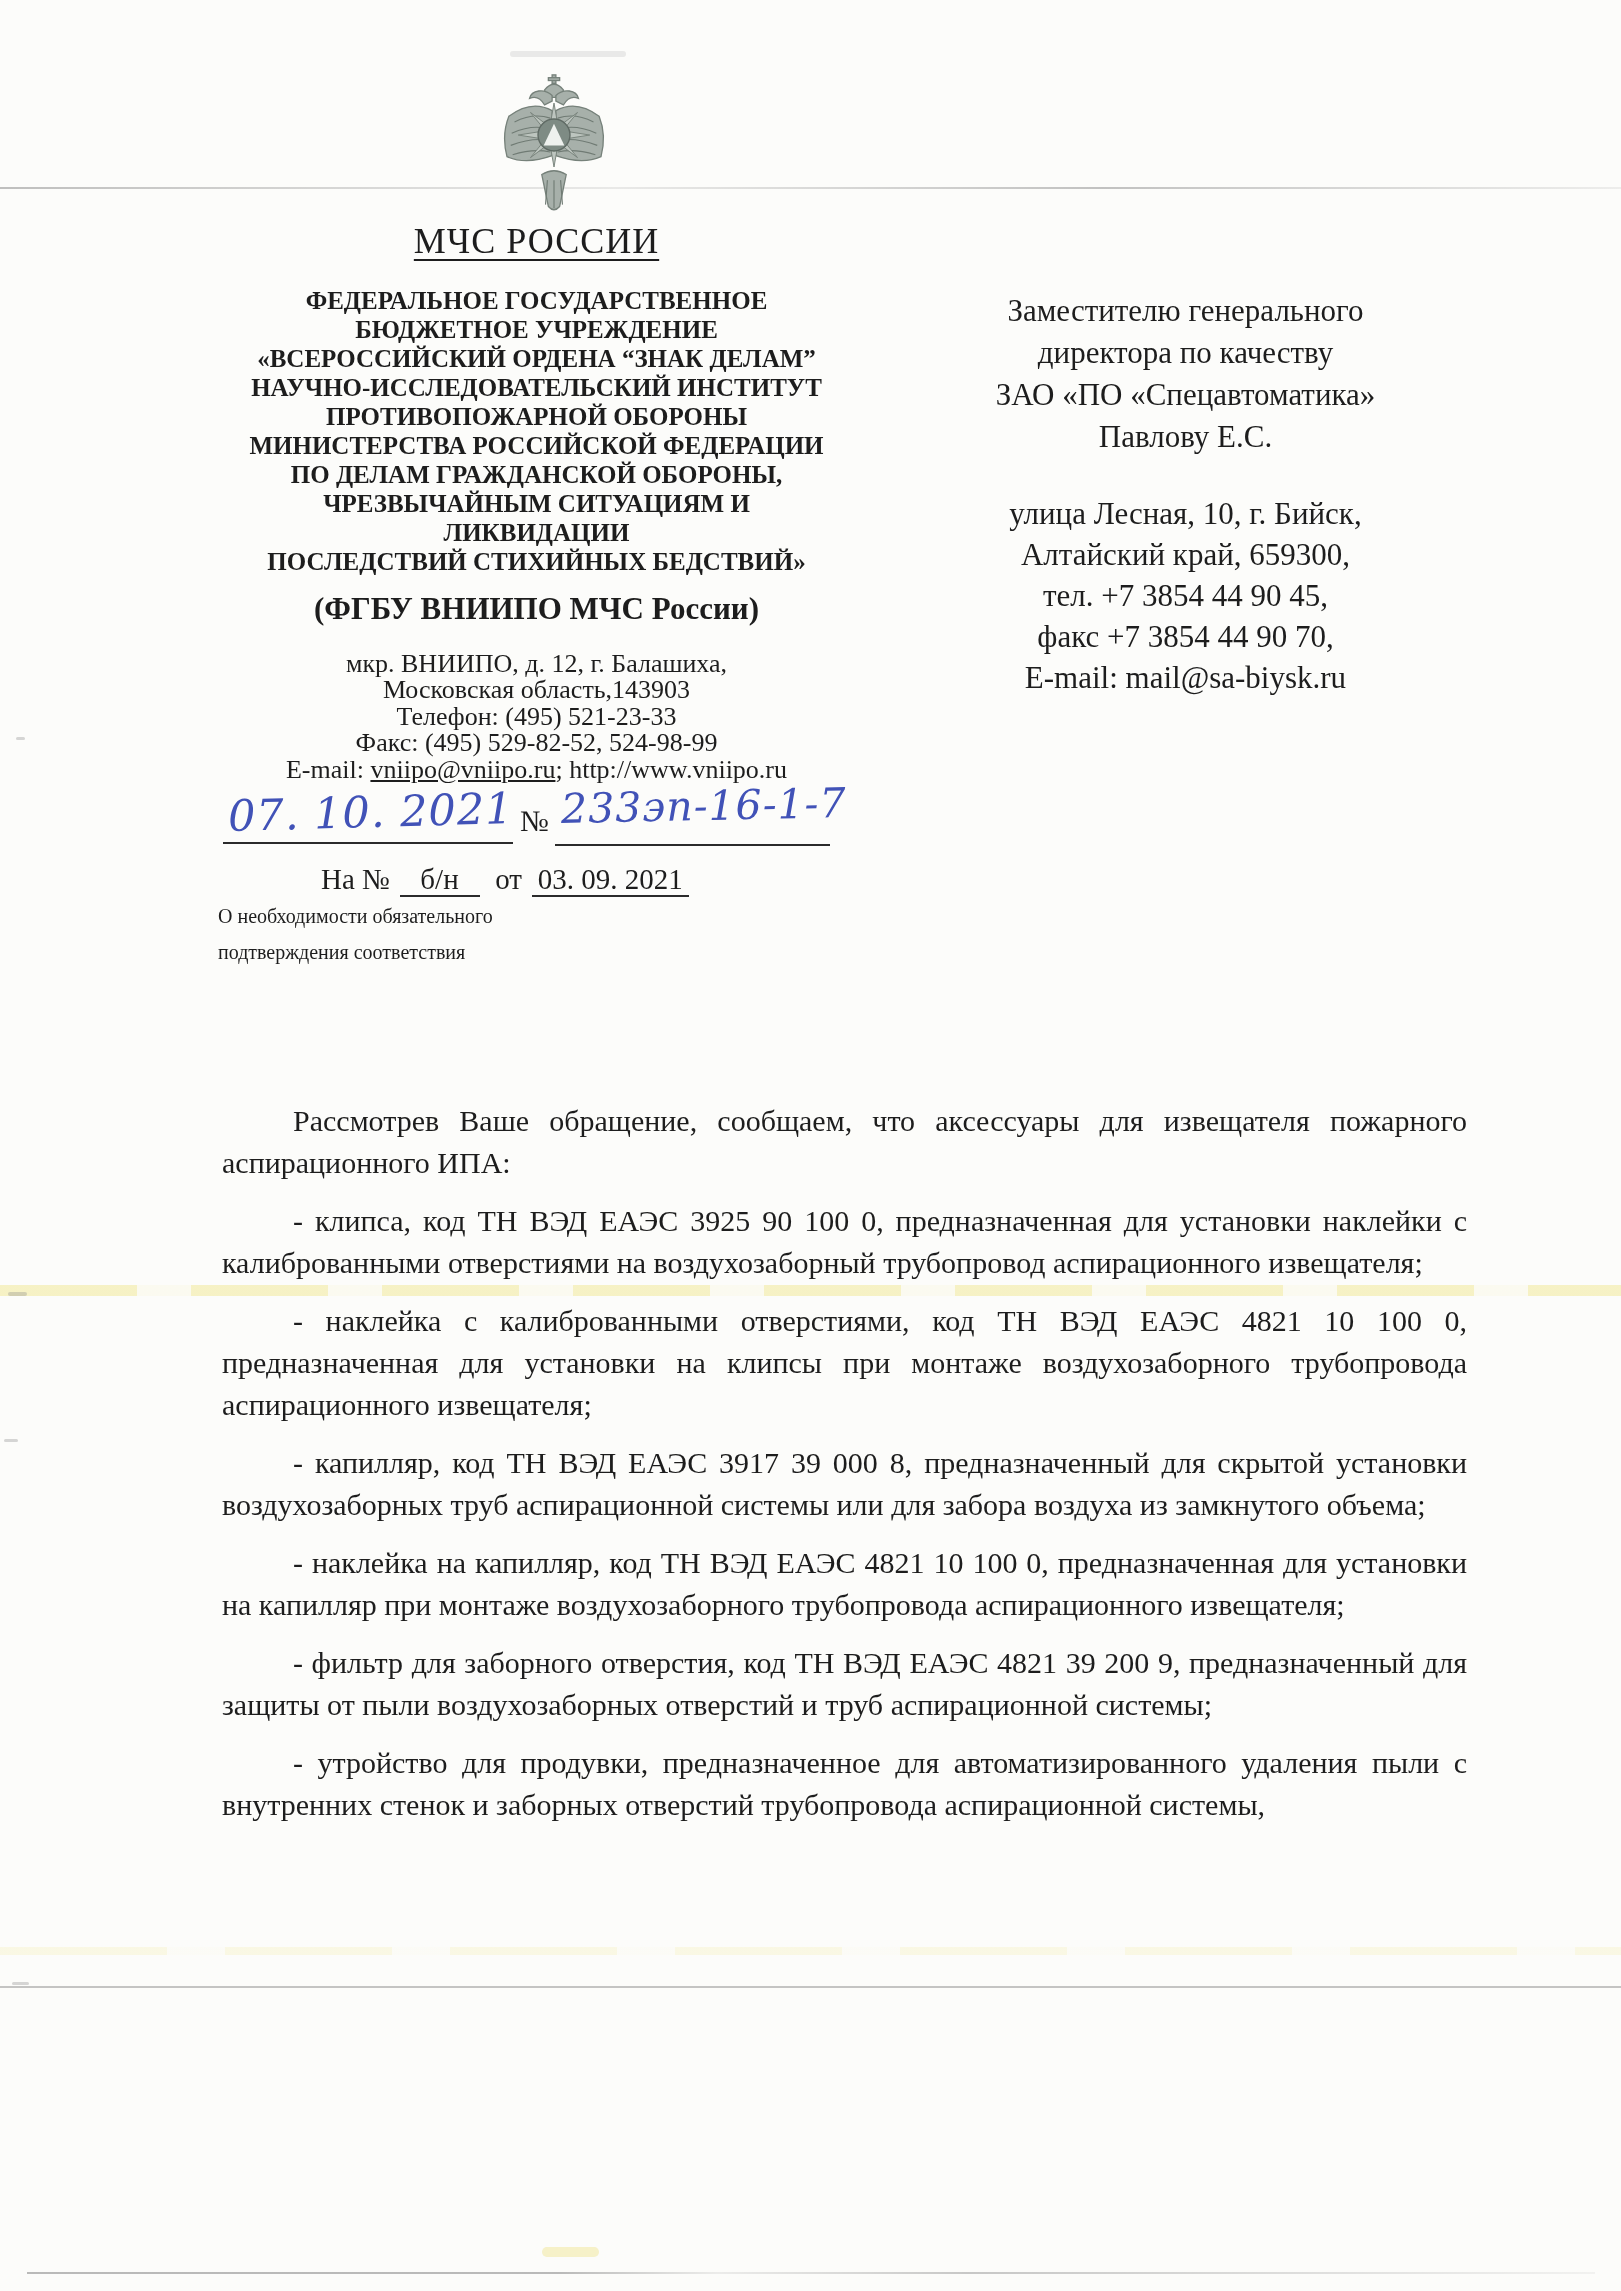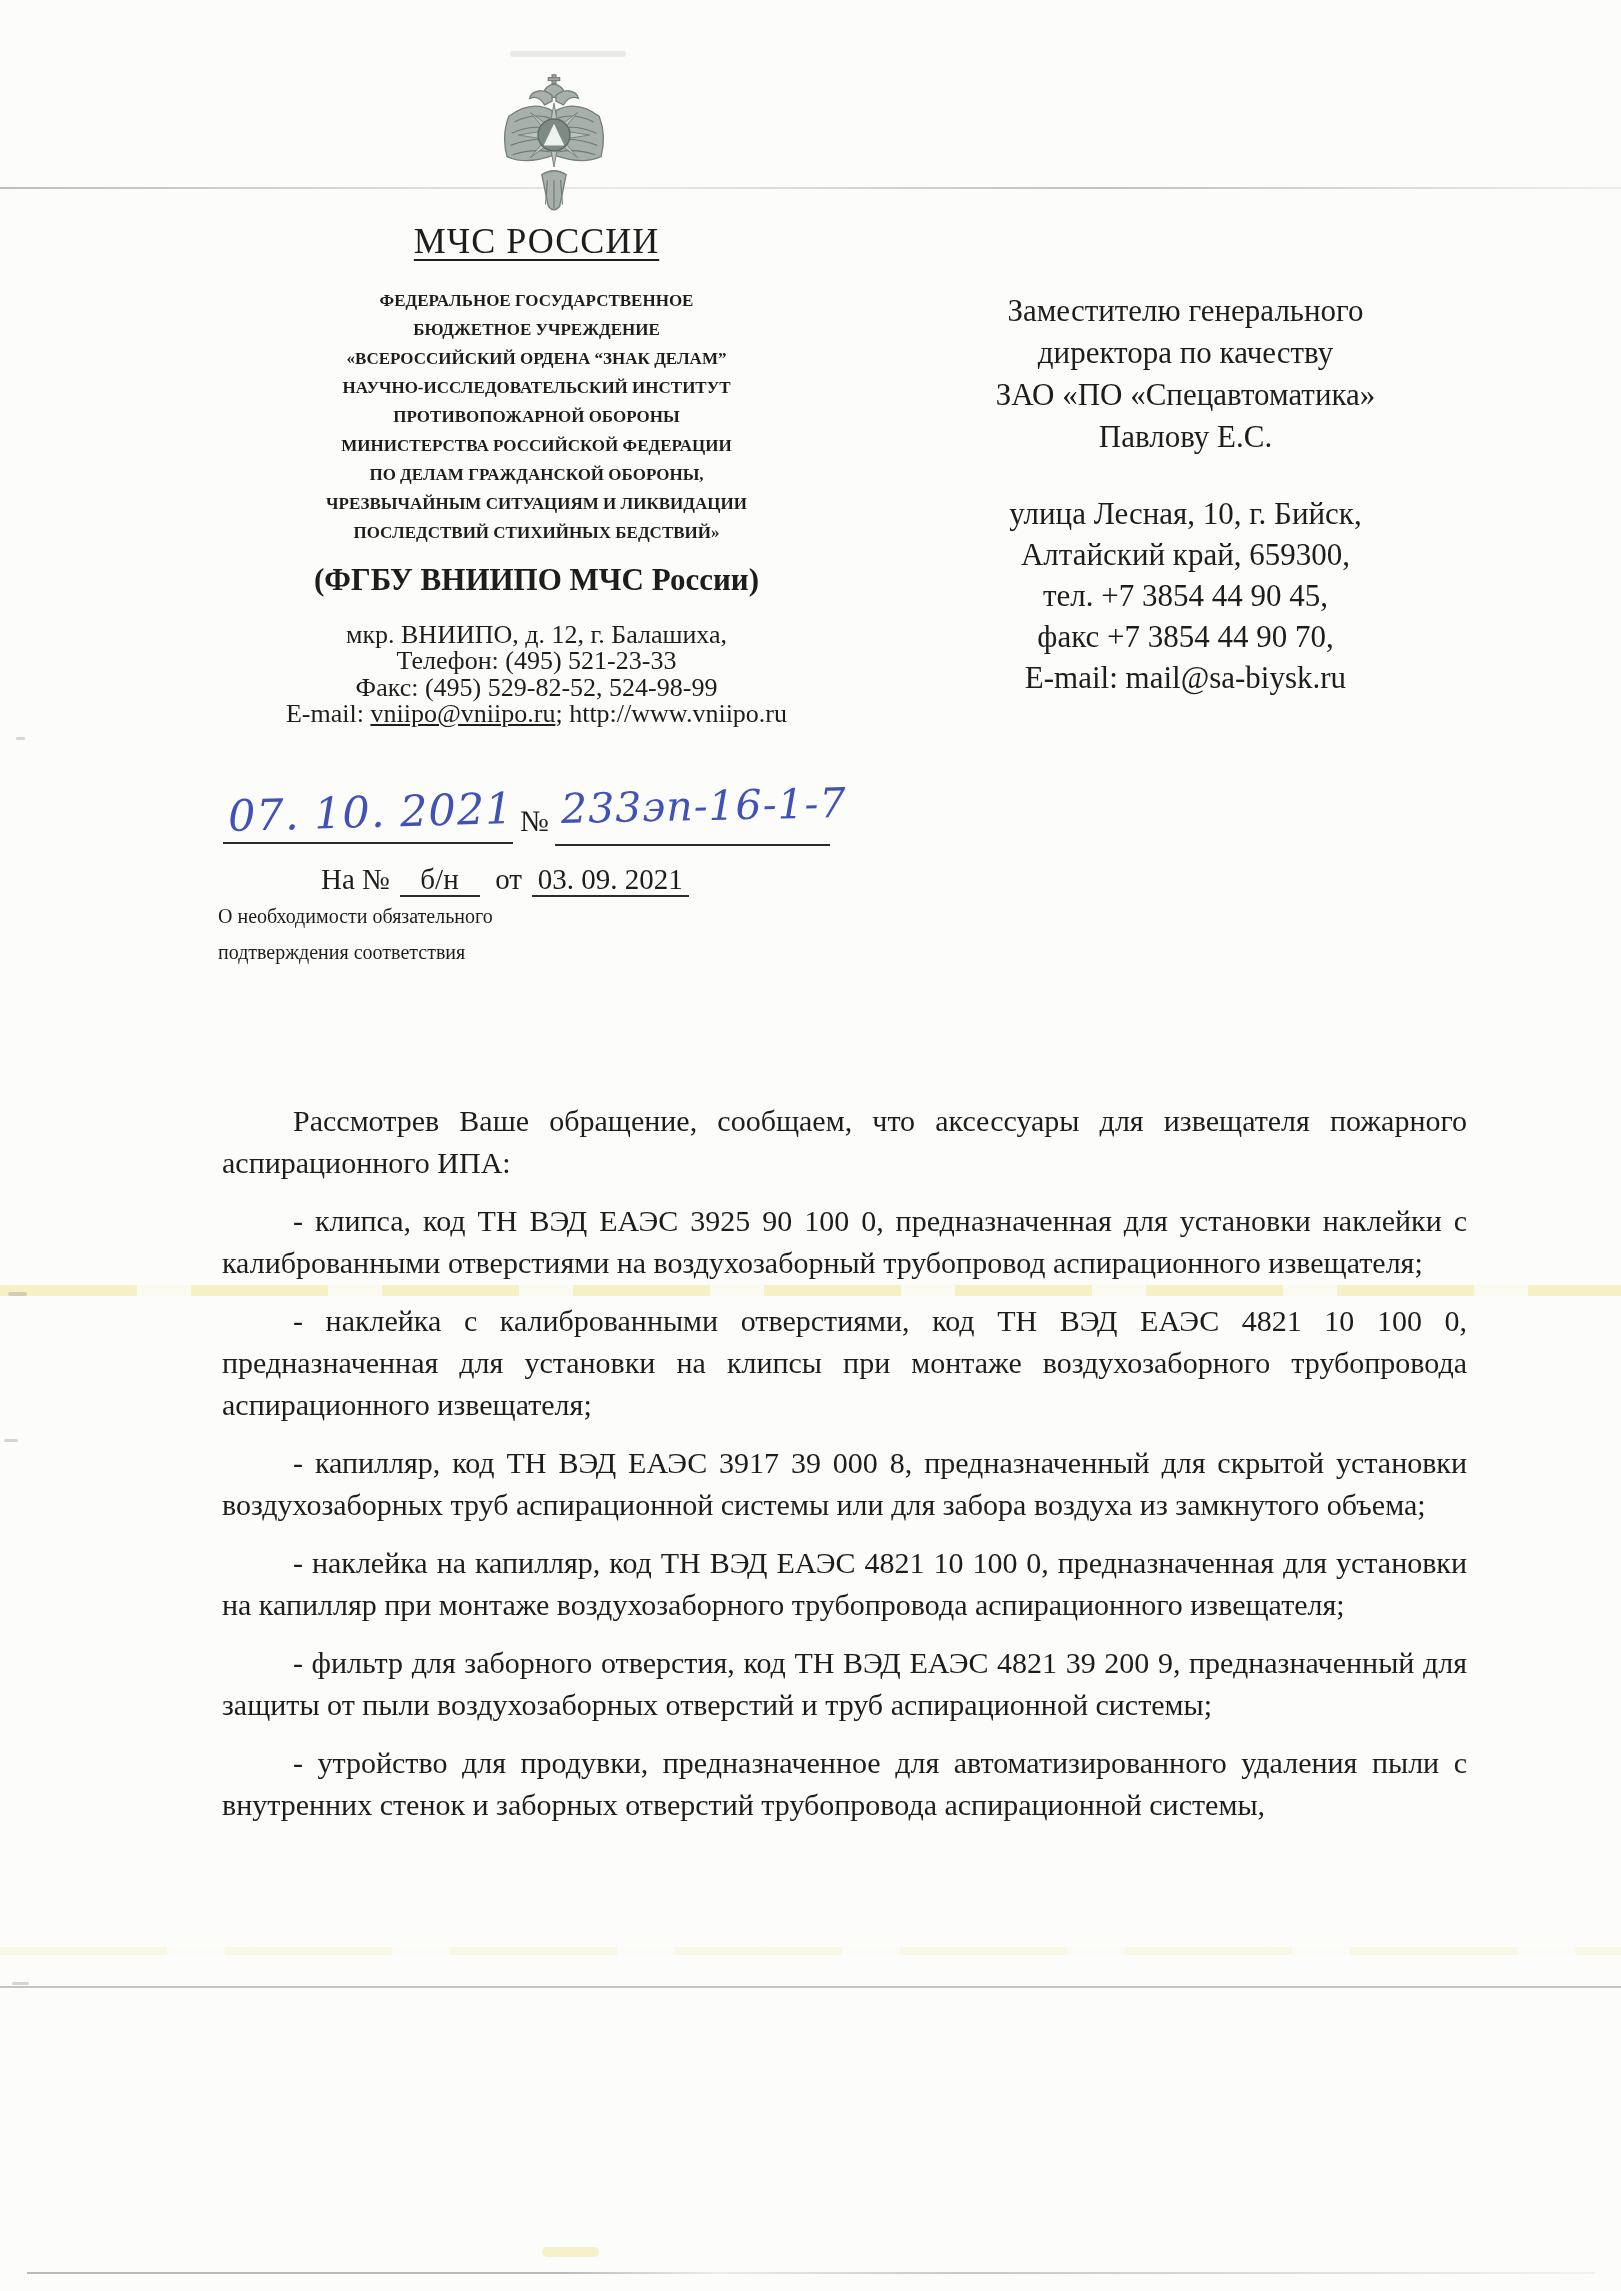--- a/index.html
+++ b/index.html
@@ -17,21 +17,21 @@
   .emblem{left:496px;top:73px;width:116px;height:141px;}
 
   
   .left-col{left:230px;top:220px;width:613px;text-align:center;}
   .ministry{
     font-size:36px;letter-spacing:1px;
     text-decoration:underline;text-underline-offset:5.9px;
     text-decoration-thickness:2px;
     text-align:center;
   }
-  .org-name{margin-top:23.5px;font-weight:bold;font-size:17px;line-height:29px;}
+  .org-name{margin-top:23.5px;font-weight:bold;font-size:25px;line-height:29px;}
   .org-short{margin-top:15.7px;font-weight:bold;font-size:31px;}
   .org-addr{margin-top:23.5px;font-size:26px;line-height:26.5px;}
   .u{text-decoration:underline;}
 
   
   .right-col{left:926px;top:290px;width:519px;text-align:center;font-size:31px;line-height:42px;}
   .right-addr{left:926px;top:493px;width:519px;text-align:center;font-size:31px;line-height:41px;}
 
   
   .hand{
@@ -130,20 +130,21 @@
       <div>НАУЧНО-ИССЛЕДОВАТЕЛЬСКИЙ ИНСТИТУТ</div>
       <div>ПРОТИВОПОЖАРНОЙ ОБОРОНЫ</div>
       <div>МИНИСТЕРСТВА РОССИЙСКОЙ ФЕДЕРАЦИИ</div>
       <div>ПО ДЕЛАМ ГРАЖДАНСКОЙ ОБОРОНЫ,</div>
       <div>ЧРЕЗВЫЧАЙНЫМ СИТУАЦИЯМ И ЛИКВИДАЦИИ</div>
       <div>ПОСЛЕДСТВИЙ СТИХИЙНЫХ БЕДСТВИЙ»</div>
     </div>
     <div class="org-short">(ФГБУ ВНИИПО МЧС России)</div>
     <div class="org-addr">
       <div>мкр. ВНИИПО, д. 12, г. Балашиха,</div>
+      <div>Московская область,143903</div>
       <div>Телефон: (495) 521-23-33</div>
       <div>Факс: (495) 529-82-52, 524-98-99</div>
       <div><span>E-mail: </span><span class="u">vniipo@vniipo.ru</span><span>; http://www.vniipo.ru</span></div>
     </div>
   </div>
 
   <div class="abs right-col">
     <div>Заместителю генерального</div>
     <div>директора по качеству</div>
     <div>ЗАО «ПО «Спецавтоматика»</div>

